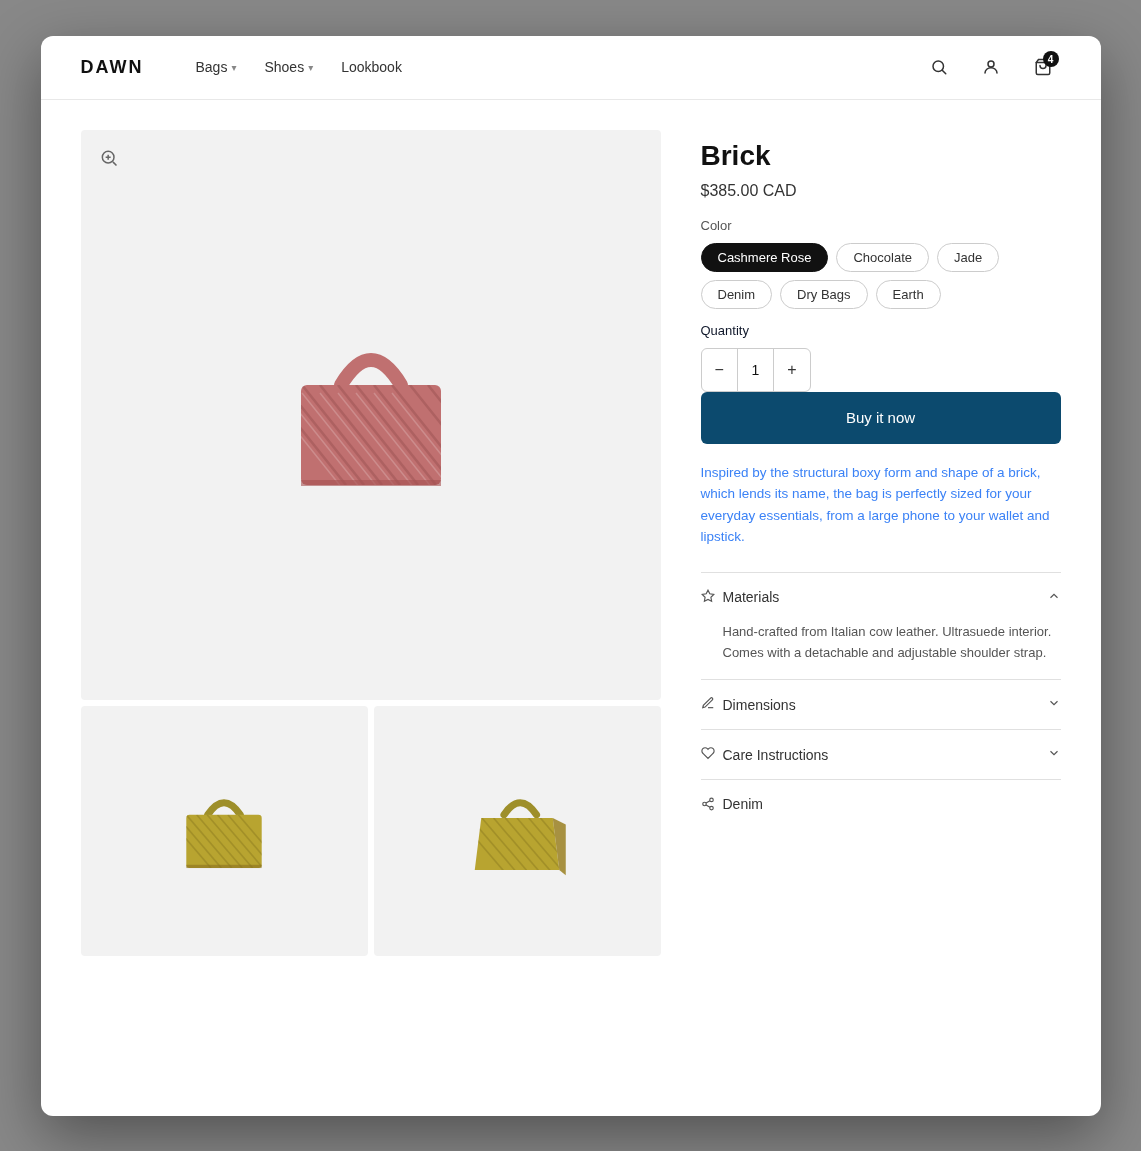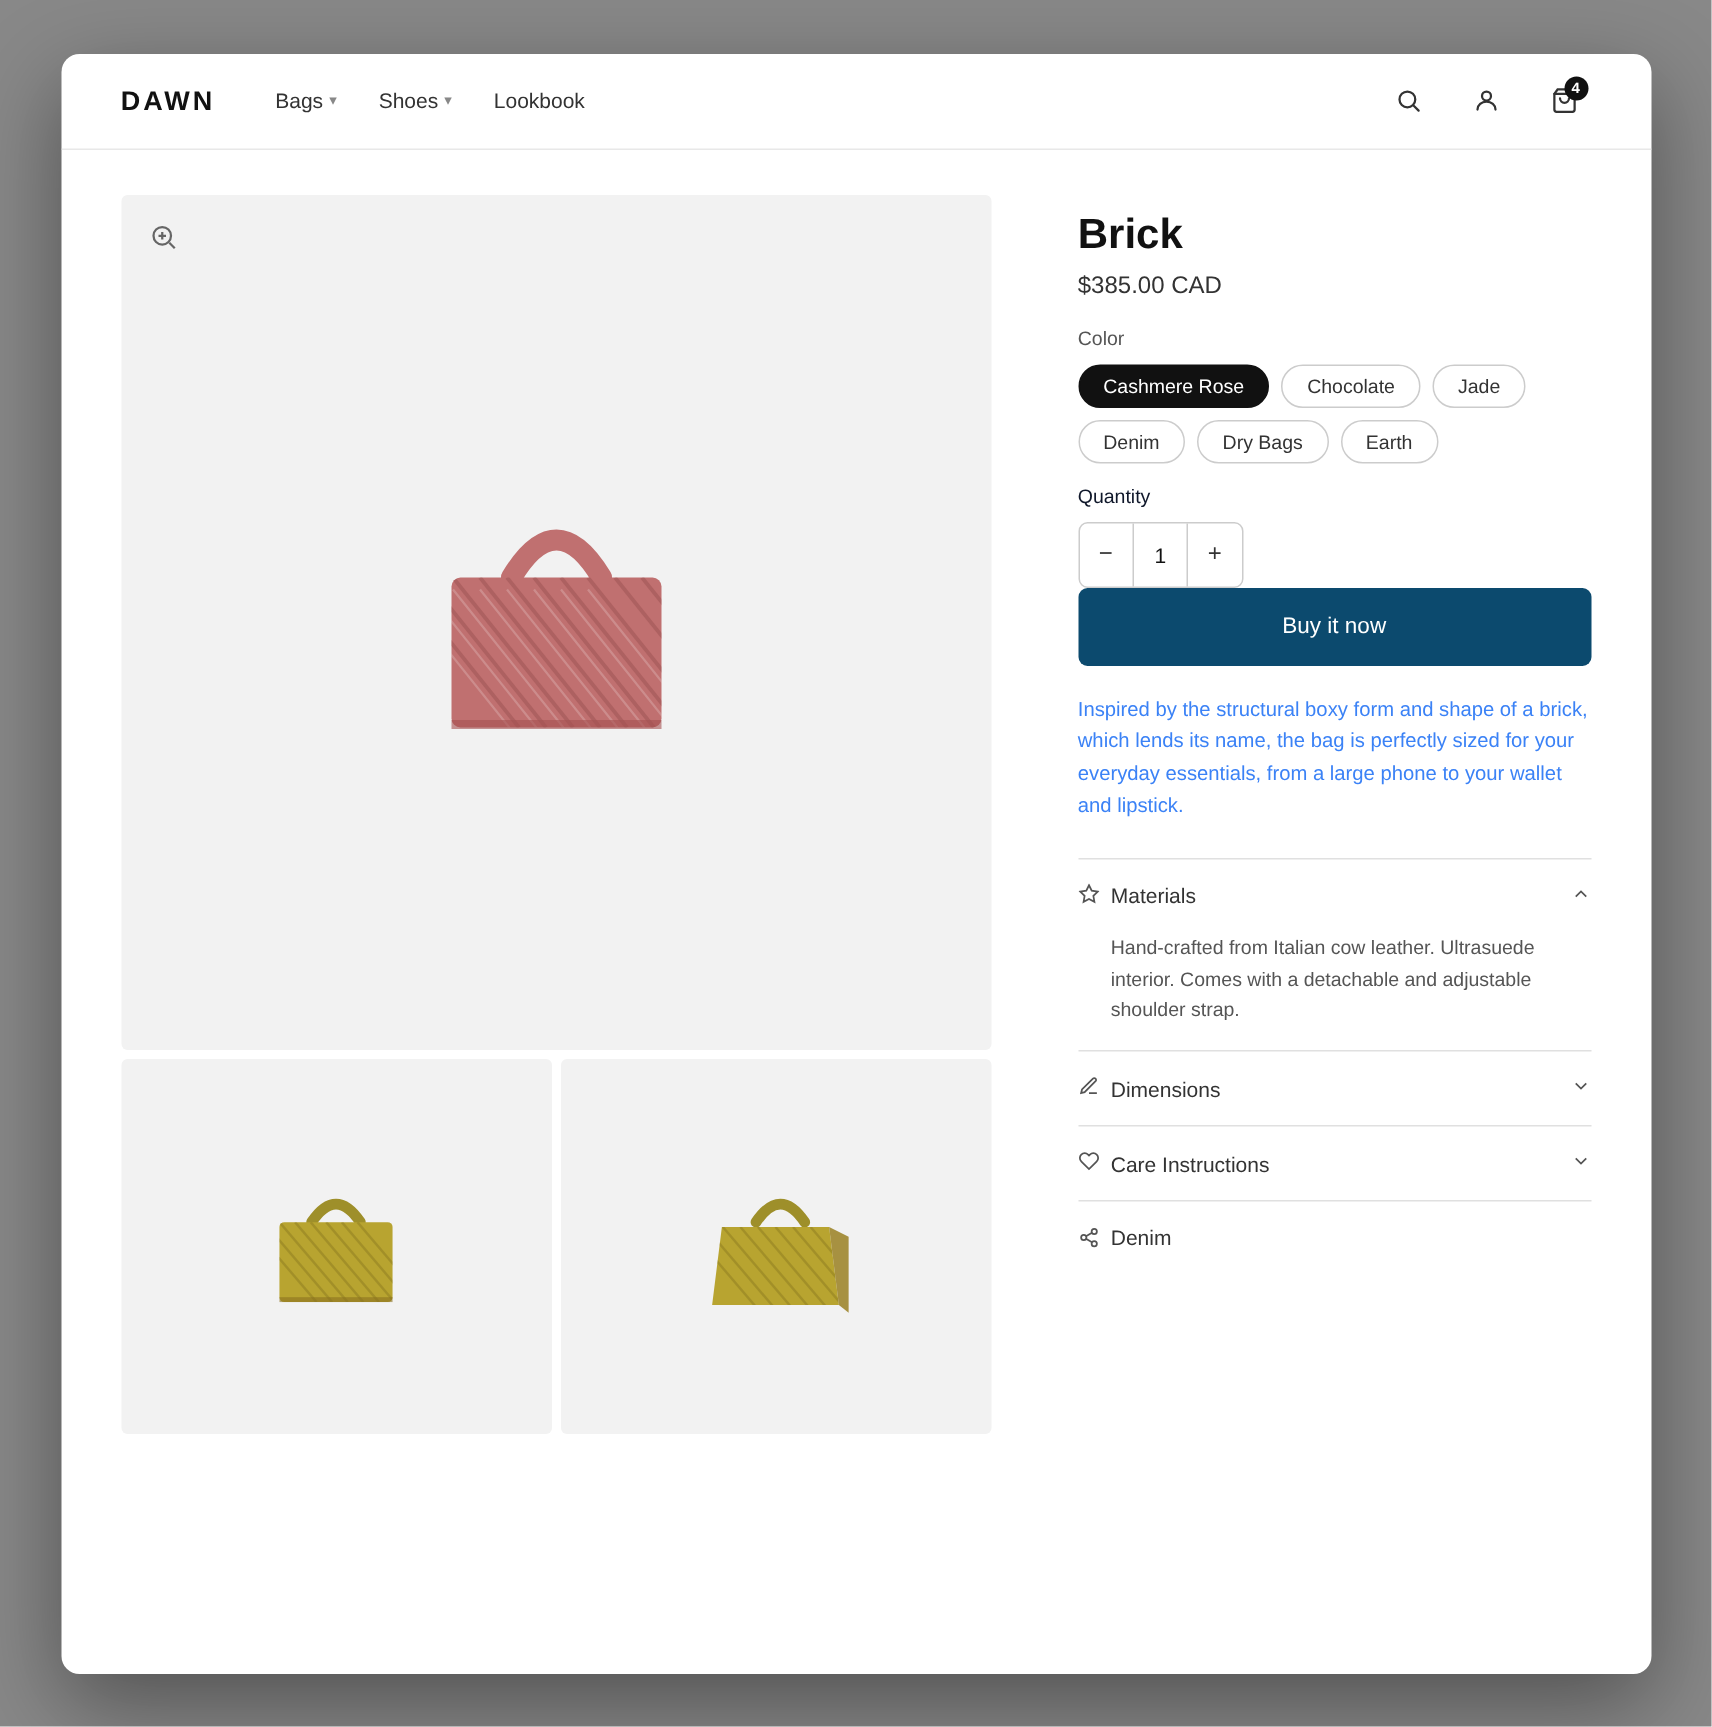--- a/index.html
+++ b/index.html
@@ -24,21 +24,21 @@
       display: flex;
       align-items: center;
       padding: 0 40px;
       height: 64px;
       border-bottom: 1px solid #e8e8e8;
     }
     .nav-logo {
       font-weight: 700;
       font-size: 18px;
       letter-spacing: 2px;
-      margin-right: 28px;
+      margin-right: 40px;
       color: #111;
     }
     .nav-links {
       display: flex;
       gap: 4px;
       flex: 1;
       align-items: flex-start;
     }
     .nav-link {
       display: flex;
@@ -71,21 +71,21 @@
       border-radius: 50%;
       width: 16px; height: 16px;
       font-size: 10px;
       display: flex; align-items: center; justify-content: center;
       font-weight: 600;
     }
     
     .main-content {
       display: flex;
       padding: 30px 40px;
-      gap: 58px;
+      gap: 40px;
     }
     
     .gallery {
       flex: 0 0 580px;
     }
     .gallery-main {
       background: #f2f2f2;
       border-radius: 4px;
       height: 570px;
       display: flex;

